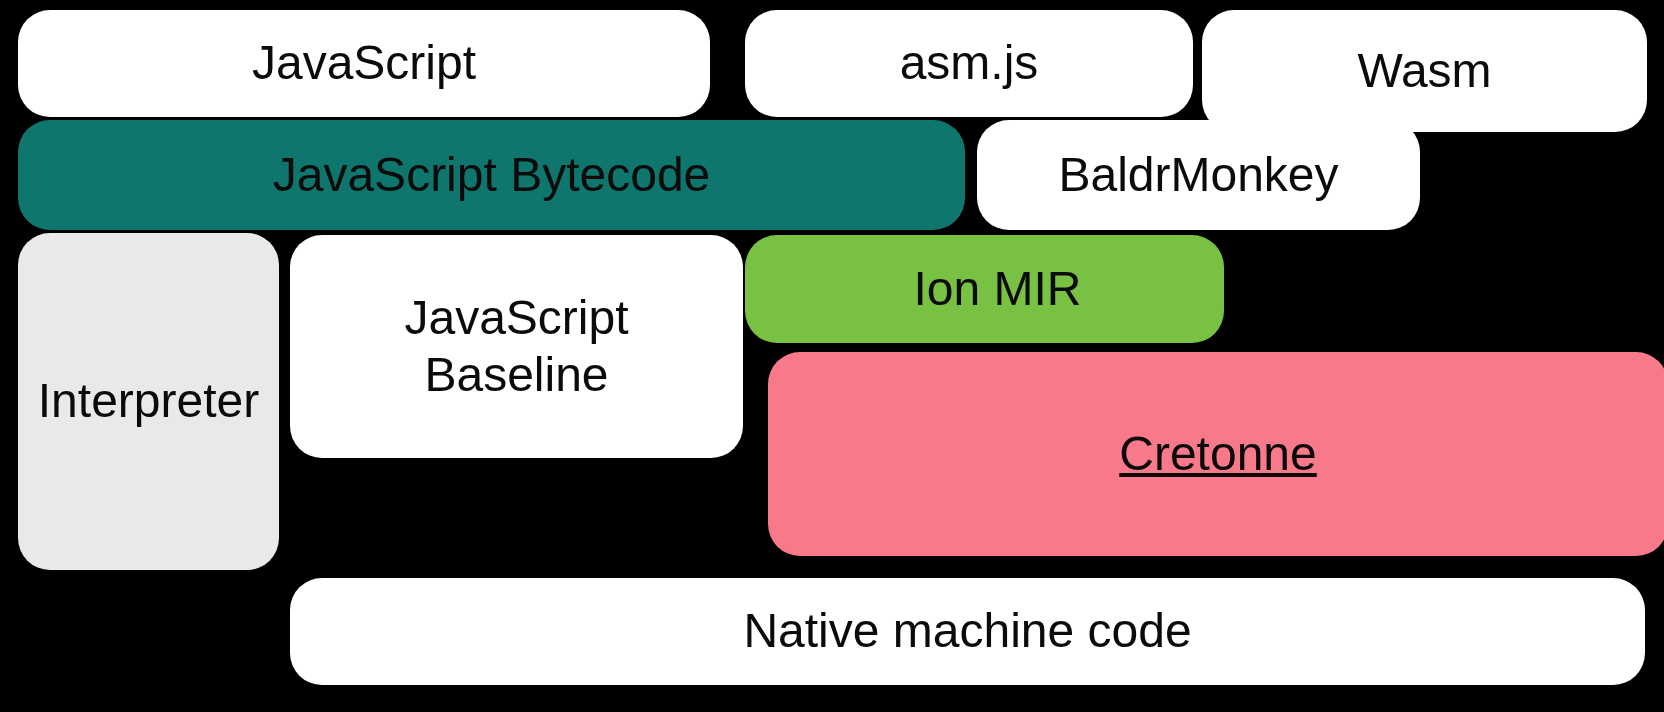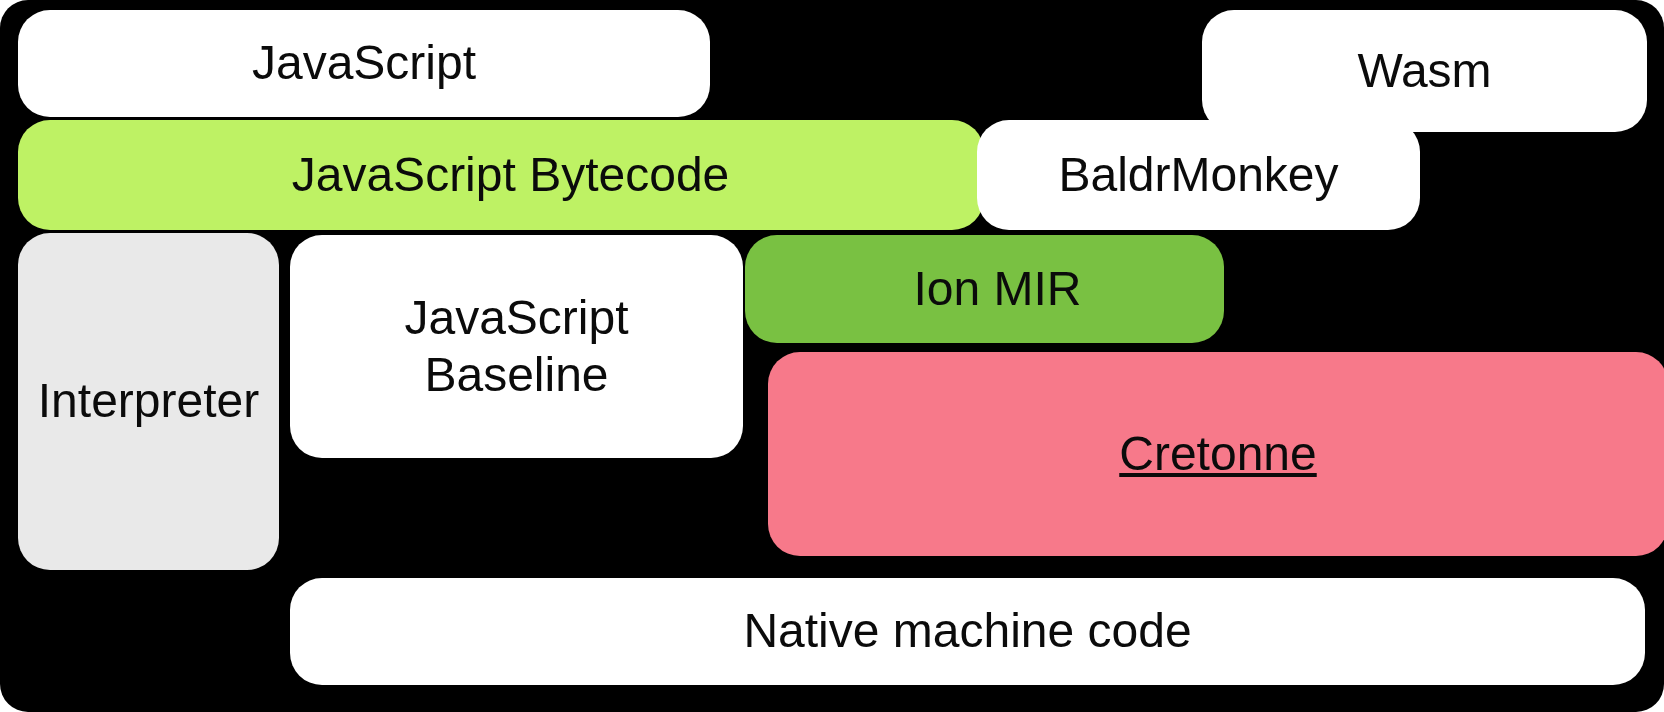--- a/index.html
+++ b/index.html
@@ -1,21 +1,20 @@
 <!DOCTYPE html>
 <html><head>
 <meta charset="utf-8">
 <style>
   html,body{margin:0;padding:0;}
   #stage{
     position:relative;
     width:1664px;height:712px;
     overflow:hidden;
     font-family:"Liberation Sans", sans-serif;
-    border-radius:28px;
   }
   .box{
     position:absolute;
     border-radius:32px;
     display:flex;
     align-items:center;
     justify-content:center;
     text-align:center;
     font-size:48px;
     line-height:1.18;
@@ -37,24 +36,25 @@
   .b-macro-assembler   {left:290px;  top:463px; width:453px;  height:109px;}
   .b-native-machine-code{left:290px; top:578px; width:1355px; height:107px;}
 </style>
 </head>
 <body>
 
 <div id="stage" style="background-color: rgb(0, 0, 0);">
 
   <div class="box b-javascript" style="background-color: rgb(255, 255, 255);">JavaScript</div>
 
+  <div class="box b-asmjs" style="background-color: rgb(255, 255, 255);">asm.js</div>
 
   <div class="box b-wasm" style="background-color: rgb(255, 255, 255);">Wasm</div>
 
-  <div class="box b-js-bytecode" style="background-color: #bef264; padding-left: 19px;">JavaScript Bytecode</div>
+  <div class="box b-js-bytecode" style="background-color: #0f766e;">JavaScript Bytecode</div>
 
   <div class="box b-baldrmonkey" style="background-color: rgb(255, 255, 255);">BaldrMonkey</div>
 
   <div class="box b-interpreter" style="background-color: rgb(233, 233, 233);">Interpreter</div>
 
   <div class="box b-js-baseline" style="background-color: rgb(255, 255, 255);">JavaScript
 Baseline</div>
 
   <div class="box b-ion-mir" style="background-color: rgb(121, 193, 66); padding-left: 26px;">Ion MIR</div>
 

